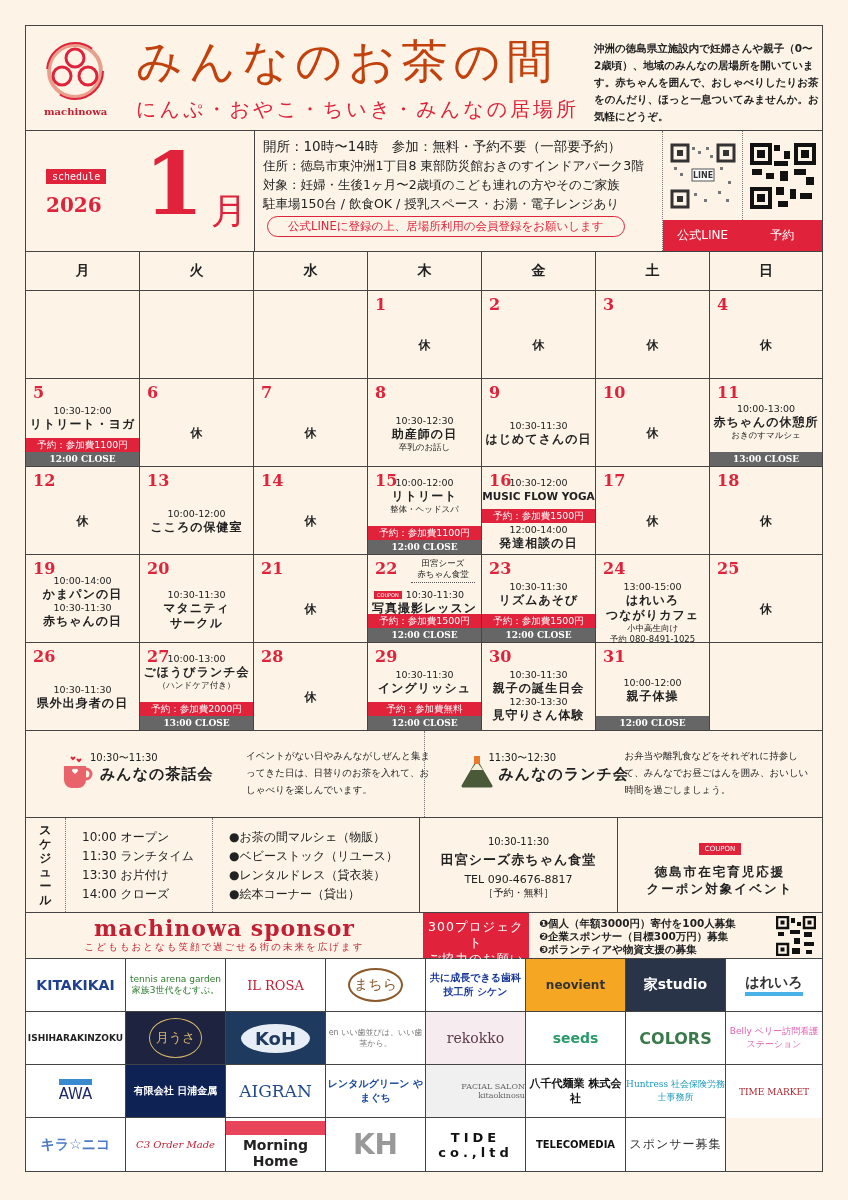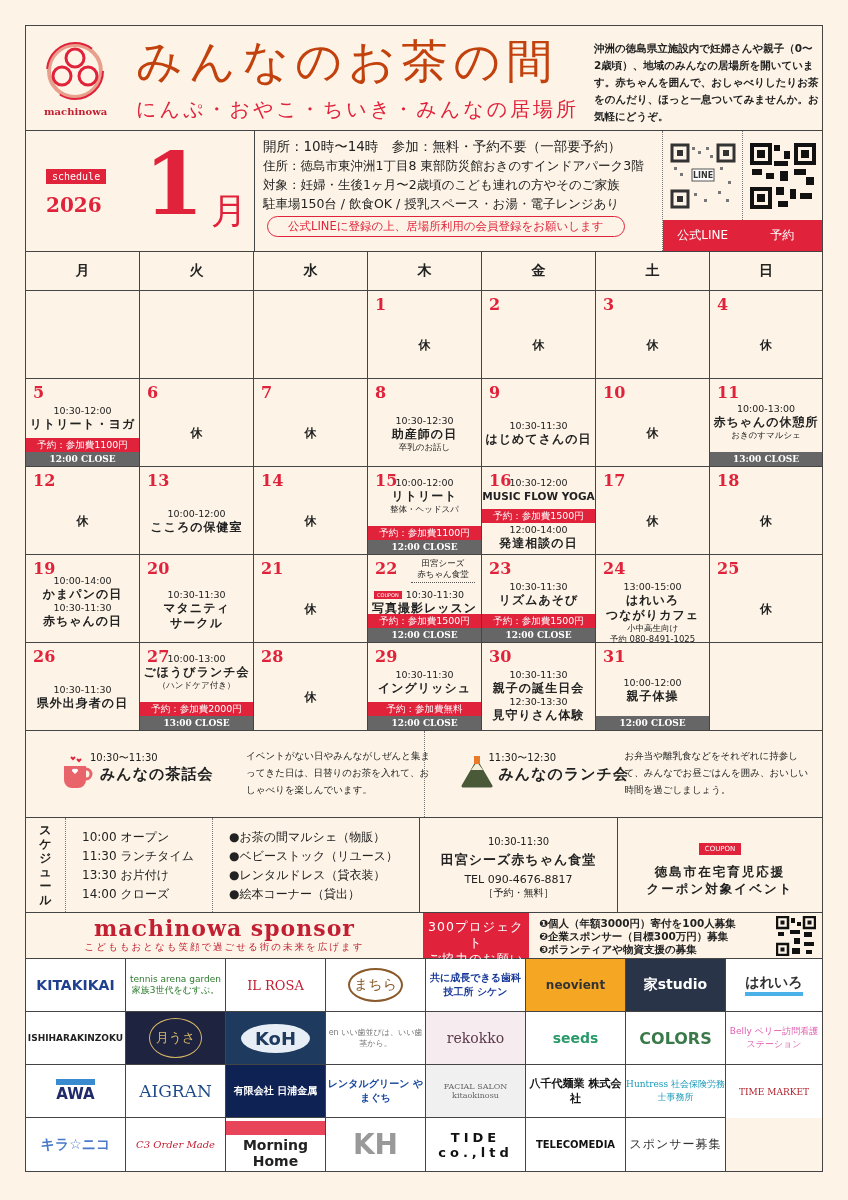--- a/index.html
+++ b/index.html
@@ -567,32 +567,32 @@
         <span style="color:#2a9a6a;font-weight:bold;font-size:14px;">seeds</span>
       </div>
     <div>
         <span style="color:#3a7a4a;font-weight:bold;font-size:16px;">COLORS</span>
       </div>
 
     <div>
         <span style="color:#e060b0;font-size:9px;">Belly ベリー訪問看護ステーション</span>
       </div>
     <div>
-        <span style="color:#1e2a6a;font-weight:bold;font-size:15px;border-top:6px solid #3a8ad0;">AWA</span>
-      </div>
-    <div>
-        <span style="color:#1e4a8a;font-family:'DejaVu Serif',serif;font-size:17px;">AIGRAN</span>
+        <span style="color:#1e2a6a;font-weight:normal;font-size:15px;border-top:6px solid #3a8ad0;">AWA</span>
       </div>
     <div style="background:#0e2354;">
         <span style="color:#fff;font-weight:bold;font-size:10px;">有限会社 日浦金属</span>
       </div>
     <div>
+        <span style="color:#1e4a8a;font-family:'DejaVu Serif',serif;font-size:17px;">AIGRAN</span>
+      </div>
+    <div>
         <span style="color:#1a4aa0;font-weight:bold;font-size:10px;">レンタルグリーン やまぐち</span>
       </div>
-    <div style="background:#f0f0f0;">
+    <div style="background:#f0f0f0;text-align:right;">
         <span style="color:#666;font-family:'DejaVu Serif',serif;font-size:8px;">FACIAL SALON kitaokinosu</span>
       </div>
     <div>
         <span style="color:#111;font-weight:bold;font-size:11px;">八千代麺業 株式会社</span>
       </div>
     <div>
         <span style="color:#1a9ab8;font-family:'DejaVu Serif',serif;font-size:9px;">Huntress 社会保険労務士事務所</span>
       </div>
 
     <div>

